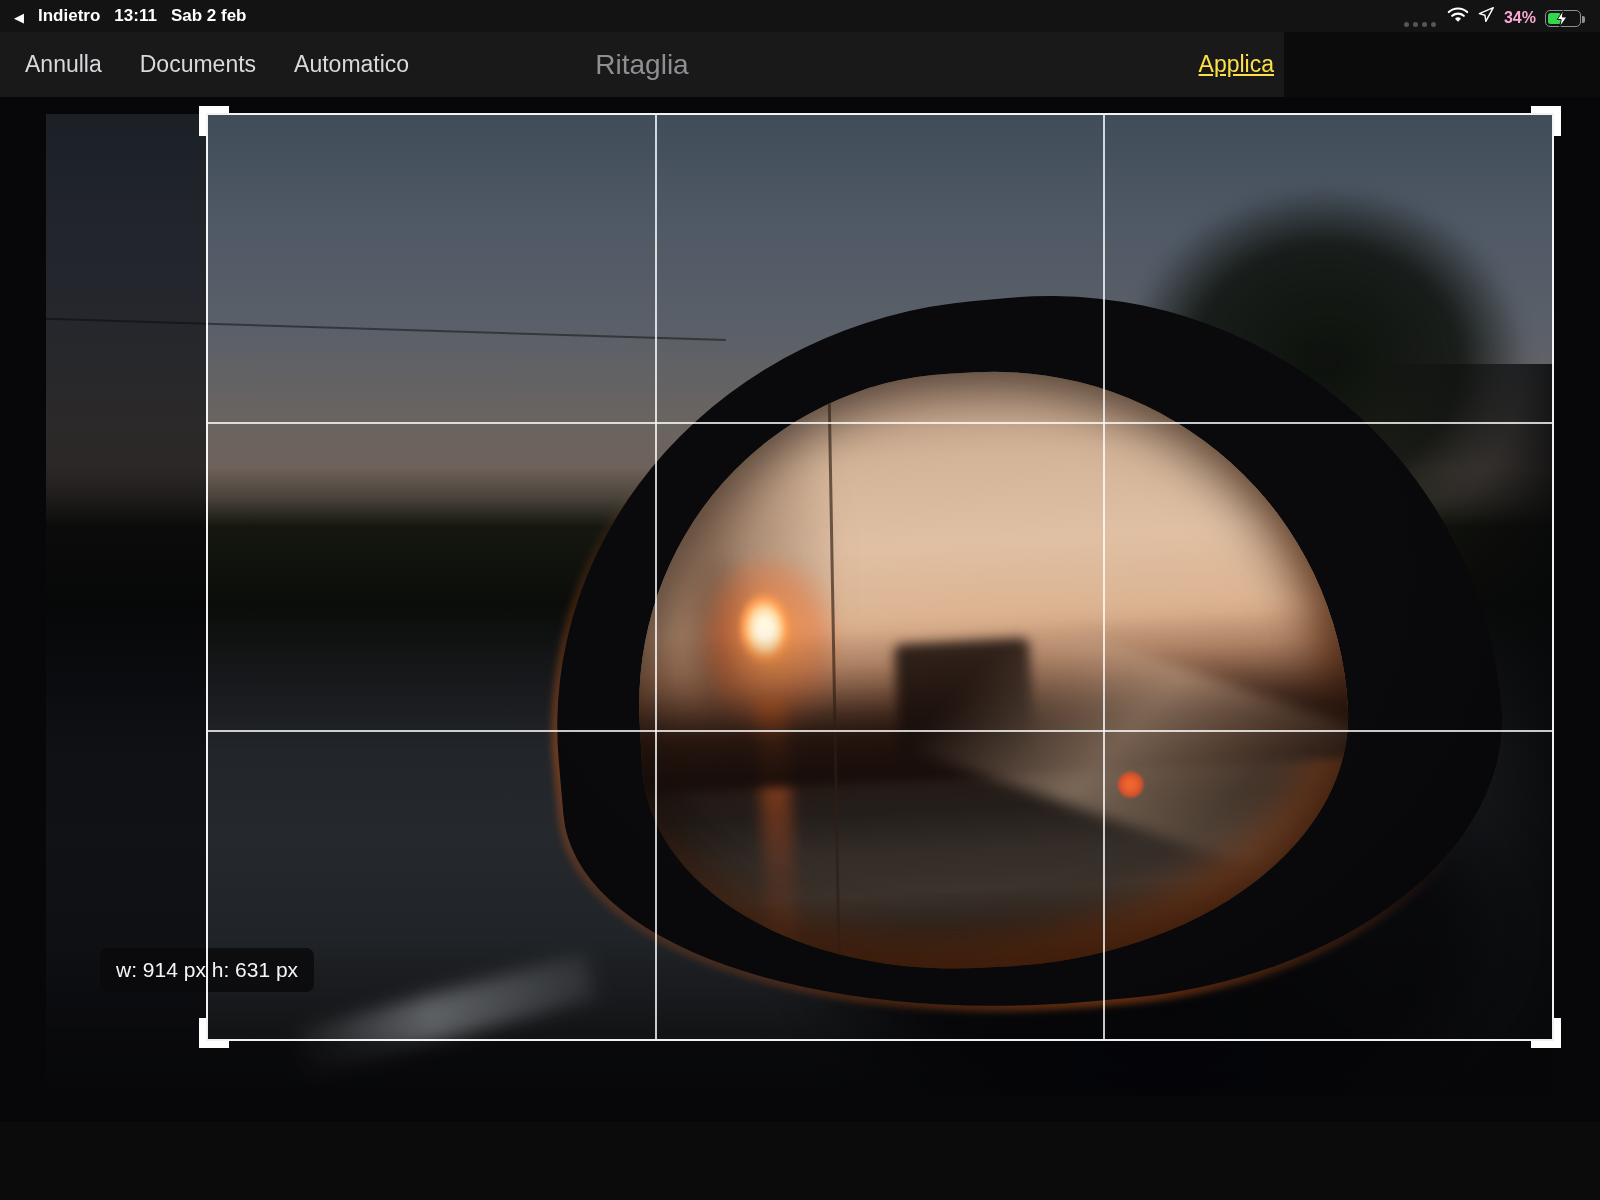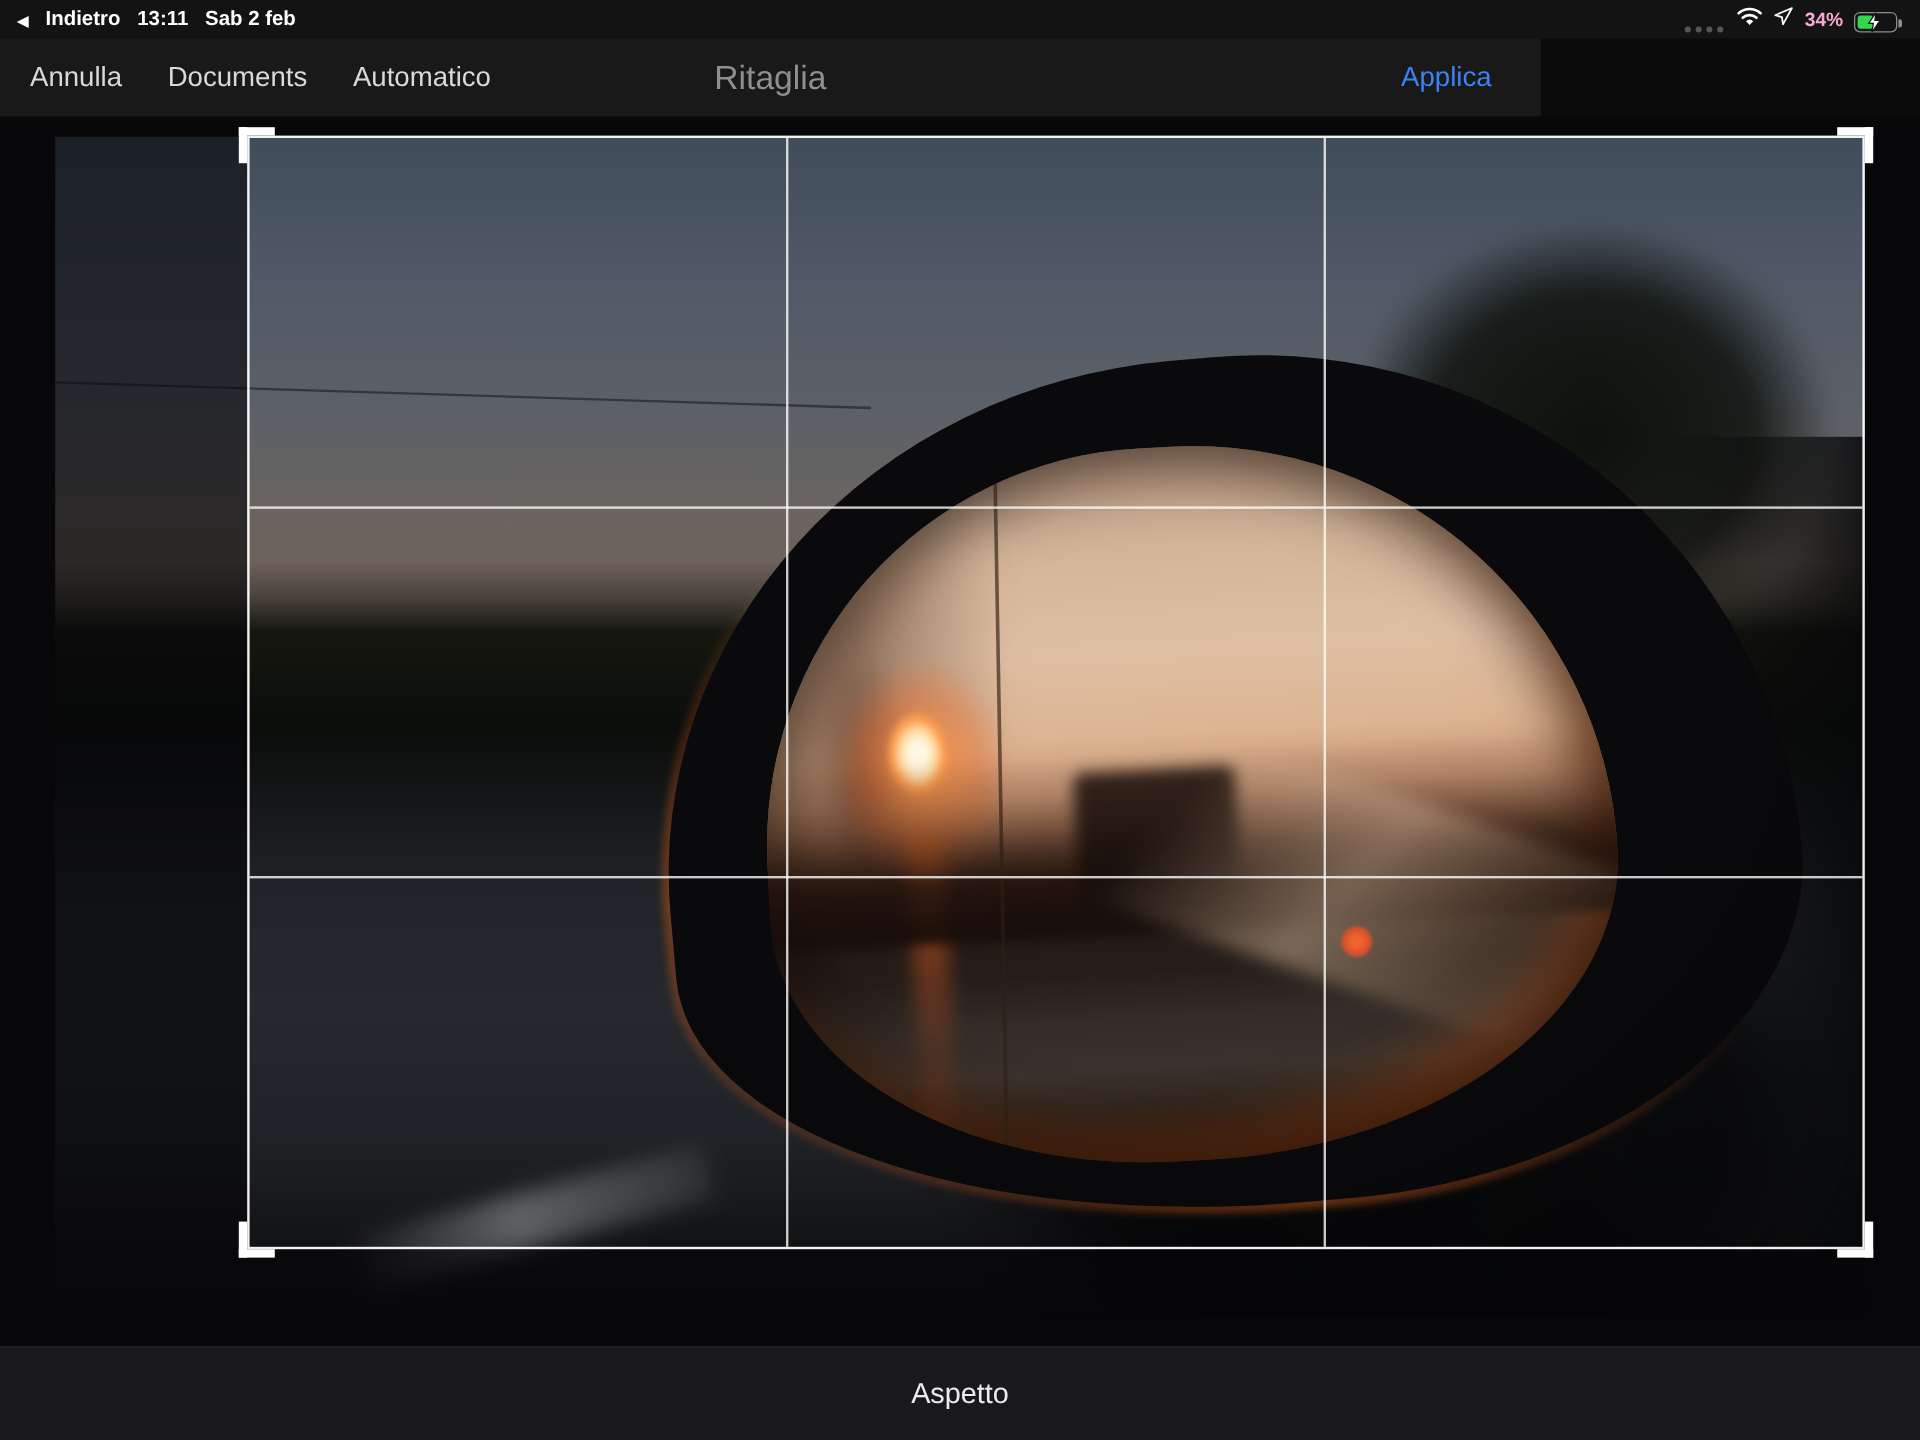--- a/index.html
+++ b/index.html
@@ -21,22 +21,22 @@
   .batt-fill { position:absolute; left:2px; top:2px; bottom:2px; width:38%; background:#32D74B; border-radius:2.5px; }
   .batt-tip { position:absolute; right:-5px; top:5px; width:3px; height:7px; background:rgba(165,165,170,.85); border-radius:0 2px 2px 0; }
   .batt svg { position:absolute; left:9px; top:-1px; }
 
   
   .toolbar { position:absolute; left:0; top:32px; width:1284px; height:65px; background:#19191a; z-index:30; }
   .tb-left { position:absolute; left:25px; top:0; height:65px; display:flex; align-items:center; gap:38px; }
   .tb-btn { background:none; border:none; font-family:inherit; font-size:23px; color:#d9d9dd; cursor:pointer; }
   .tb-title { position:absolute; left:0; right:0; top:0; height:65px; display:flex; align-items:center; justify-content:center;
     font-size:28px; color:#8E8E93; pointer-events:none; }
-  .tb-apply { position:absolute; right:41px; top:0; height:65px; display:flex; align-items:center;
-    background:none; border:none; font-family:inherit; font-size:23px; color:#3b82f6; cursor:pointer; }
+  .tb-apply { position:absolute; right:10px; top:0; height:65px; display:flex; align-items:center;
+    background:none; border:none; font-family:inherit; font-size:23px; color:#fde047; cursor:pointer;text-decoration:underline; }
 
   
   .content { position:absolute; left:0; top:97px; width:1600px; height:1025px; background:#0b0b0c; overflow:hidden; }
   .photo { position:absolute; left:46px; top:17px; width:1508px; height:982px; overflow:hidden;
     background:linear-gradient(180deg,
       #414c59 0%, #4e5865 10%, #5a6069 22%, #696460 31%, #6e625b 36%,
       #4a443c 39%, #15170f 42%, #0b0d0a 50%, #17191c 58%, #222529 65%,
       #25282c 74%, #202327 84%, #121315 94%, #0c0d0e 100%); }
   .ph-wire { position:absolute; left:-20px; top:214px; width:700px; height:2px; background:rgba(26,29,27,.6); transform:rotate(1.8deg); }
   .ph-tree { position:absolute; left:1020px; top:20px; width:520px; height:460px; filter:blur(7px);
@@ -179,30 +179,28 @@
           <div class="g-building"></div>
           <div class="g-sill"></div>
           <div class="g-dot"></div>
           <div class="g-seam"></div>
         </div>
       </div>
     </div>
 
     <div class="dim"></div>
 
+    <div class="size-badge">w: 914 px h: 631 px</div>
 
     <div class="crop-window">
       <div class="grid-v v1"></div>
       <div class="grid-v v2"></div>
       <div class="grid-h h1"></div>
       <div class="grid-h h2"></div>
       <div class="handle tl"></div>
       <div class="handle tr"></div>
       <div class="handle bl"></div>
       <div class="handle br"></div>
     </div>
   </main>
 
-  <footer class="bottom-bar">
-    <button class="aspect-btn">Aspetto</button>
-  </footer>
 
 </div>
 
 </body></html>

